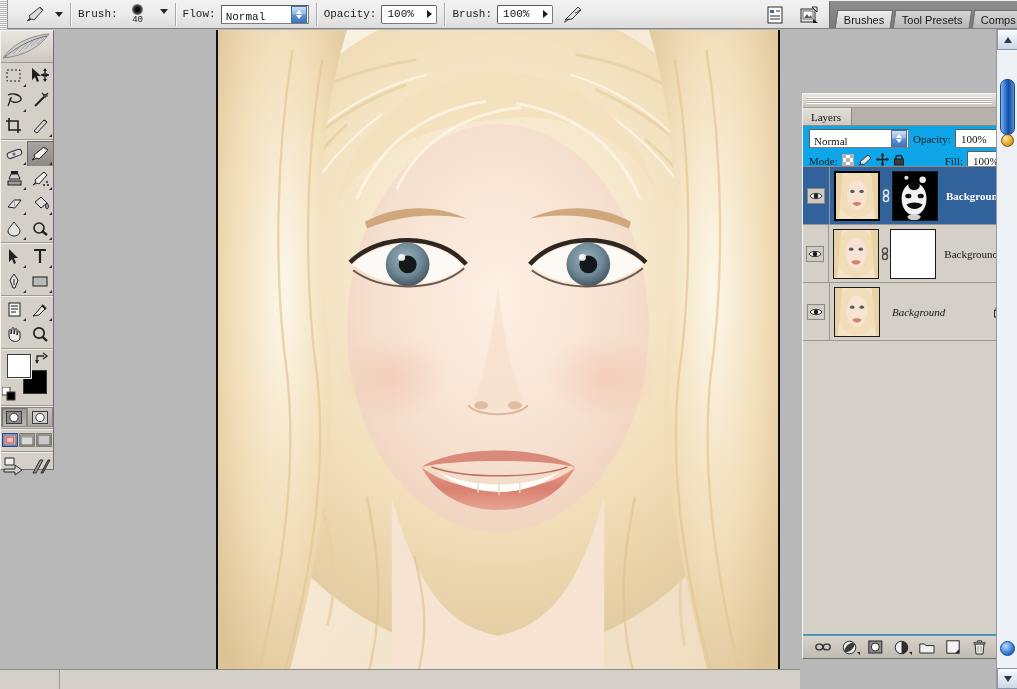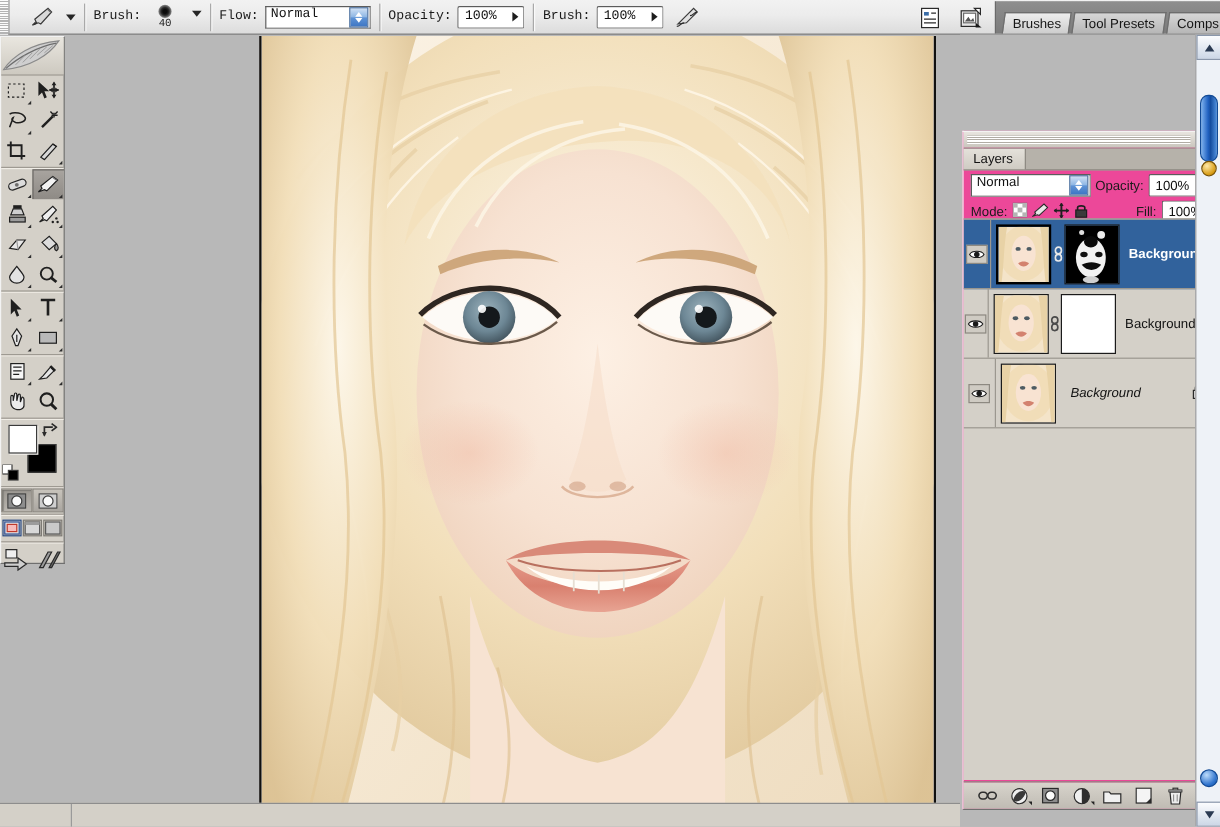--- a/index.html
+++ b/index.html
@@ -43,21 +43,21 @@
   .brush-dot {
     width: 11px; height: 11px; border-radius: 50%;
     background: radial-gradient(circle, #0c0c0c 22%, #2a2a2a 42%, #8e8e8e 72%, #efefef 100%);
   }
   .brush-num { font-size: 9px; color: #1b1b1b; line-height: 9px; margin-top: 1px; }
 
   
   .combo {
     height: 19px; background: #fff;
     border: 1px solid #7d7d7d; border-top-color:#5c5c5c; border-left-color:#5c5c5c;
-    display: flex; align-items: flex-start; position: relative;
+    display: flex; align-items: flex-end; position: relative;
   }
   .combo .cval { padding: 0 4px; font-size: 11px; color: #101010; flex: 1;
       white-space: nowrap; overflow: hidden; }
   .combo .spin {
     width: 16px; height: 17px; margin: 0 1px 0 0;
     background: linear-gradient(to bottom, #cfe0f4 0%, #8db6e4 48%, #5e93d6 52%, #3e76c4 100%);
     border: 1px solid #4a6f9e;
     display: flex; flex-direction: column; align-items: center; justify-content: center; gap: 1px;
   }
   .spin-up, .spin-dn { width:0;height:0;border-left:3px solid transparent;border-right:3px solid transparent; }
@@ -186,24 +186,24 @@
   #status-doc { padding-left: 6px; }
 
   
   #right-dock {
     position: absolute; left: 800px; top: 29px; width: 217px; height: 660px;
     background: #b8b8b8;
   }
   #dock-topgap { height: 76px; background: #b8b8b8; }
 
   #layers-panel {
-    position: absolute; left: 2px; top: 80px; width: 213px; height: 566px;
-    background: #ec4899;
+    position: absolute; left: 2px; top: 64px; width: 213px; height: 566px;
+    background: #0ea5e9;
     border: 1px solid #6f6f6f;
-    border-top-color: #f3f3f3; border-left-color: #f3f3f3;
+    border-top-color: #f3f3f3; border-left-color: #f3f3f3; font-family: Liberation Serif, serif;
   }
   .panel-titlebar {
     height: 14px; width: 100%;
     background: linear-gradient(to bottom,#e8e5df,#c9c5bd);
     border-bottom: 1px solid #a09c94;
     position: relative;
   }
   .panel-grip {
     position:absolute; left:3px; top:3px; right: 22px; height: 7px;
     background: repeating-linear-gradient(to bottom,#fff 0 1px,#b0aca4 1px 2px);

